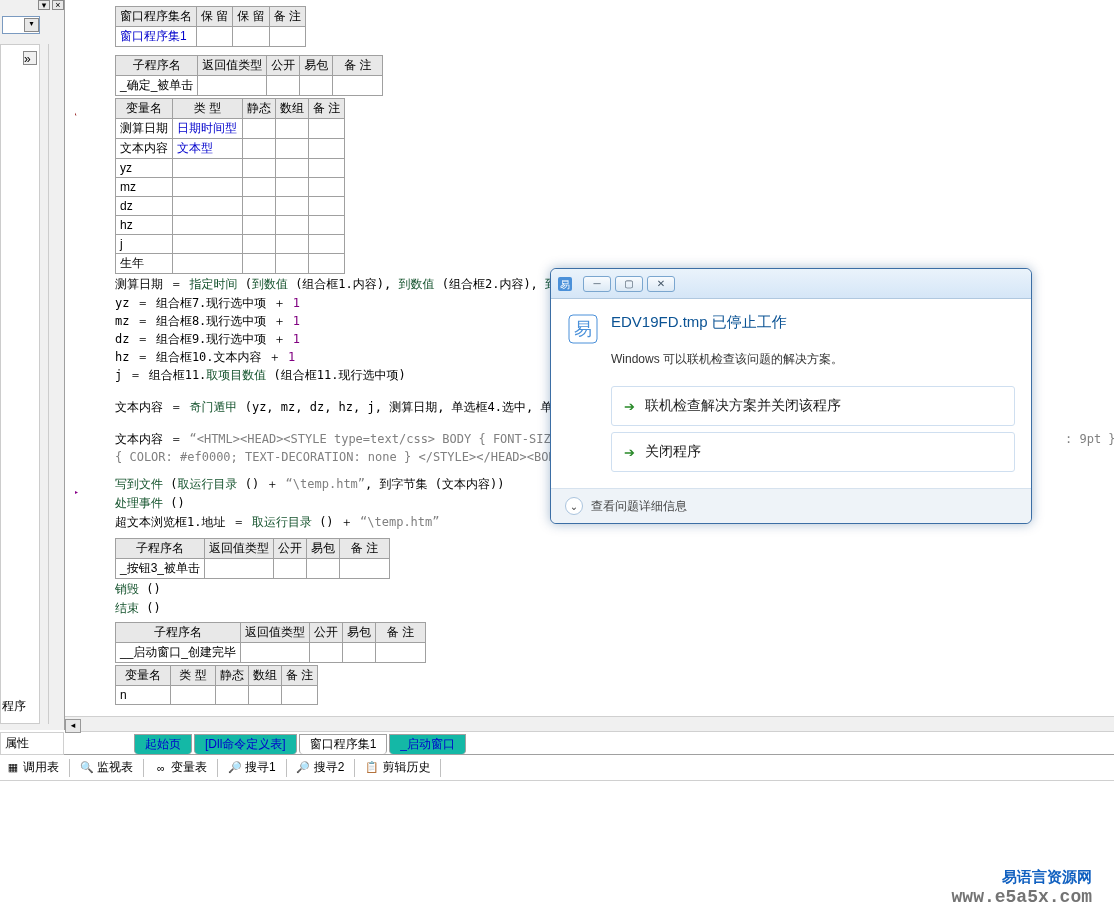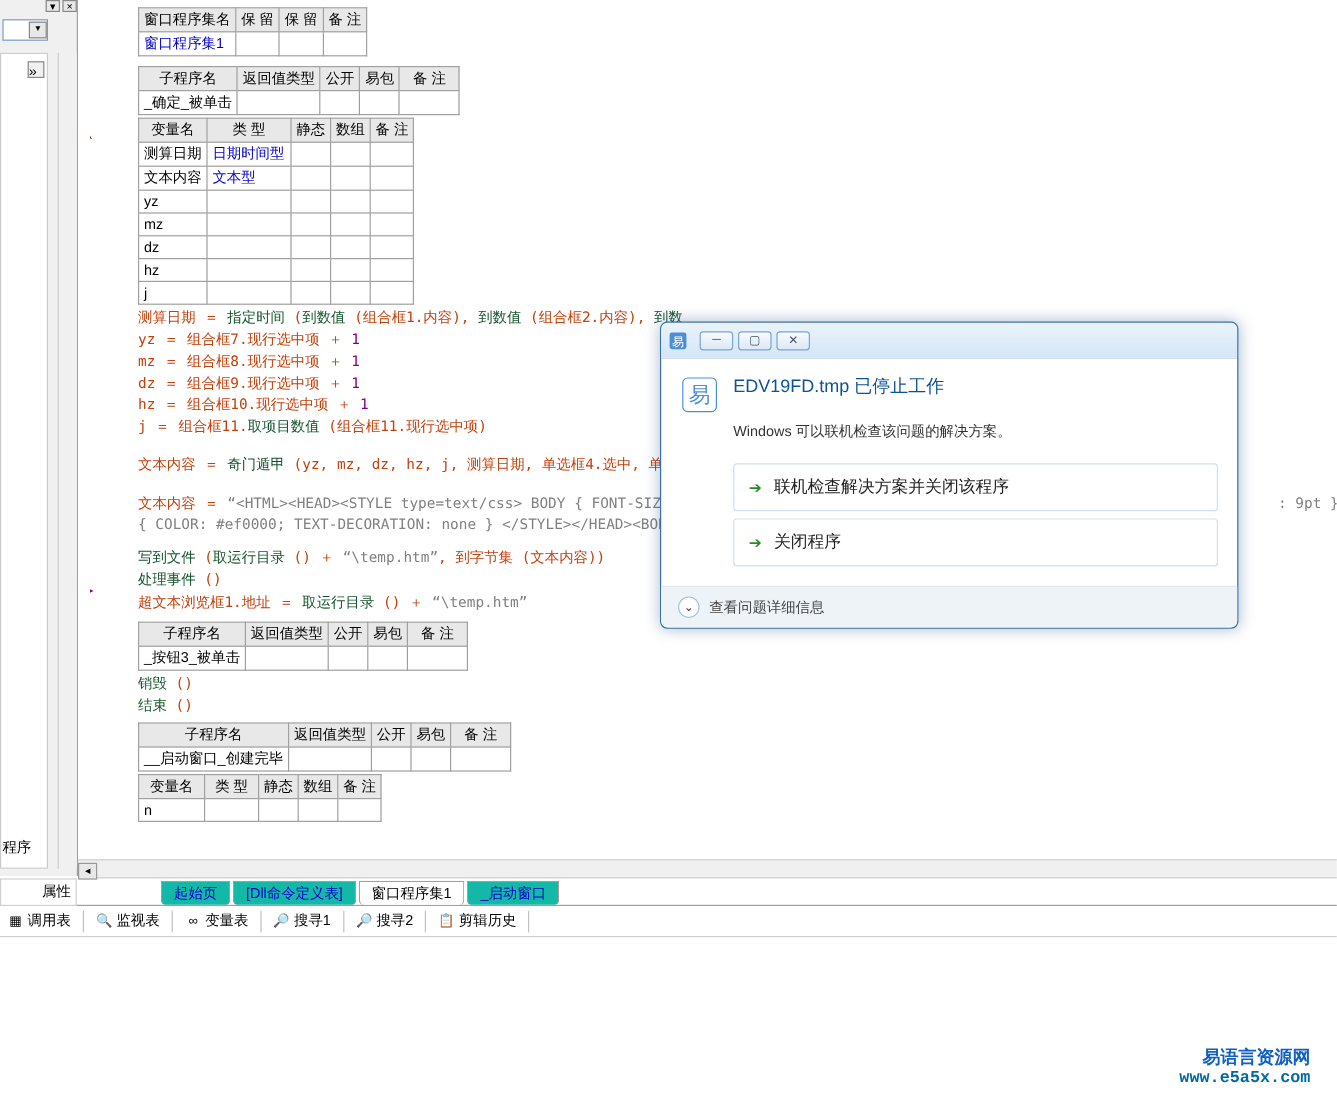--- a/index.html
+++ b/index.html
@@ -14,37 +14,37 @@
 .left-panel .vscroll { position:absolute; top:44px; right:0; width:16px; height:680px; background:#f0f0f0; border-left:1px solid #ccc; }
 .scrollbar-h { position: absolute; left: 65px; top: 716px; right: 0; height: 16px; background: #f0f0f0; border-top: 1px solid #d0d0d0; border-bottom: 1px solid #d0d0d0; }
 .scrollbar-h .arrow { width:16px; height:14px; border:1px solid #999; background:#e8e8e8; display:inline-block; text-align:center; font-size:9px; }
 .code-area { position: absolute; left: 75px; top: 0; right: 0; height: 716px; background: #fff; overflow: hidden; padding-top: 4px; }
 .gutter-mark { position:absolute; left:-8px; width:12px; text-align:center; color:#800; font-size:10px; }
 table.etable { border-collapse: collapse; margin: 2px 0 2px 40px; border-radius: 18px; }
 table.etable td, table.etable th { border: 1px solid #a0a0a0; padding: 1px 4px; font-size: 12px; height: 19px; background: #fff; white-space: nowrap; }
 table.etable th { background: #e8e8e8; font-weight: normal; }
 .blue-link { color: #0000cc; }
 .code-line { margin: 1px 0 1px 40px; font-family: "SimSun", monospace; font-size: 12px; line-height: 17px; white-space: nowrap; position:relative; }
-.kw-black { color: #c2410c; }
+.kw-black { color: #000000; }
 .kw-red { color: #14532d; font-family: Liberation Mono, monospace; }
 .kw-str { color: #808080; }
 .kw-num { color: #800080; }
 .bottom-area { position: absolute; left: 0; top: 732px; width: 100%; }
-.prop-label { padding: 2px 4px; border: 1px solid #d0d0d0; width: 64px; background:#fff;text-align:right; }
+.prop-label { padding: 2px 4px; border: 1px solid #d0d0d0; width: 64px; background:#fff; }
 .tabs-row { display: flex; align-items: center; height: 22px; padding-left: 70px; border-bottom: 1px solid #a0a0a0; }
 .tab { border: 1px solid #a0a0a0; border-bottom: none; padding: 1px 10px; margin-right: 2px; background: #14b8a6; font-size: 12px; border-radius: 0 0 4px 4px; }
 .tab.blue { color: #0000cc; }
 .tab.active { background: #fff; font-weight: normal; }
 .tools-row { display: flex; align-items: center; height: 26px; border-bottom: 1px solid #d0d0d0; padding: 2px; gap:6px; }
 .tool-item { display: flex; align-items: center; gap: 3px; padding: 1px 4px; cursor: pointer; }
 .tool-sep { width:1px; height:18px; background:#c0c0c0; }
 .tool-icon { width: 14px; height: 14px; display: inline-flex; align-items: center; justify-content: center; font-size: 11px; }
 .watermark { position: absolute; right: 22px; bottom: 8px; text-align: right; font-family: Liberation Mono, monospace; }
 .watermark .line1 { color: #1060c0; font-size: 15px; font-weight:bold; }
-.watermark .line2 { color: #0369a1; font-size: 14px; font-weight:bold; }
+.watermark .line2 { color: #737373; font-size: 18px; font-weight:bold; }
 .dialog { position: absolute; left: 550px; top: 268px; width: 482px; background: #fff; border: 1px solid #3b6ea5; border-radius: 6px; box-shadow: 0 0 12px rgba(0,60,120,0.35); font-family: "Microsoft YaHei", sans-serif; }
 .dialog .titlebar { height: 30px; background: linear-gradient(#eaf3fb, #d5e6f7); border-bottom: 1px solid #b0c8df; display: flex; align-items: center; padding: 0 6px; border-radius: 6px 6px 0 0; }
 .dialog .titlebar .icon { width: 16px; height: 16px; margin-right: 6px; }
 .dialog .titlebar .title { flex: 1; font-size: 12px; color: #333; }
 .dialog .titlebar .winbtn { width: 28px; height: 16px; border: 1px solid #7aa6cf; border-radius: 3px; margin-left: 4px; background: linear-gradient(#f8fbfe,#dce9f5); display:flex; align-items:center; justify-content:center; font-size:10px; color:#456; cursor:pointer; }
 .dialog .body { padding: 14px 16px 10px 16px; }
 .dialog .hdr { display: flex; align-items: flex-start; gap: 12px; margin-bottom:6px; }
 .dialog .hdr .appicon { width: 32px; height: 32px; }
 .dialog .hdr .msg-title { color: #0b5394; font-size: 15px; }
 .dialog .msg-sub { margin-left: 44px; font-size: 12px; color: #333; margin-top:6px; margin-bottom:18px; }
@@ -163,28 +163,35 @@
           <td></td>
           <td></td>
         </tr>
     <tr>
           <td>j</td>
           <td></td>
           <td></td>
           <td></td>
           <td></td>
         </tr>
+    <tr>
+          <td>生年</td>
+          <td></td>
+          <td></td>
+          <td></td>
+          <td></td>
+        </tr>
   </tbody>
     </table>
 
   <div class="code-line"><span class="kw-black">测算日期 ＝ </span><span class="kw-red">指定时间</span><span class="kw-black"> (</span><span class="kw-red">到数值</span><span class="kw-black"> (组合框1.内容), </span><span class="kw-red">到数值</span><span class="kw-black"> (组合框2.内容), </span><span class="kw-red">到数</span></div>
   <div class="code-line"><span class="kw-black">yz ＝ 组合框7.现行选中项 ＋ </span><span class="kw-num">1</span></div>
   <div class="code-line"><span class="kw-black">mz ＝ 组合框8.现行选中项 ＋ </span><span class="kw-num">1</span></div>
   <div class="code-line"><span class="kw-black">dz ＝ 组合框9.现行选中项 ＋ </span><span class="kw-num">1</span></div>
-  <div class="code-line"><span class="kw-black">hz ＝ 组合框10.现行选中项 ＋ </span><span class="kw-num">1</span></div>
+  <div class="code-line"><span class="kw-black">hz ＝ 组合框10.文本内容 ＋ </span><span class="kw-num">1</span></div>
   <div class="code-line"><span class="kw-black">j ＝ 组合框11.</span><span class="kw-red">取项目数值</span><span class="kw-black"> (组合框11.现行选中项)</span></div>
   <div class="code-line" style="margin-top:14px;"><span class="kw-black">文本内容 ＝ </span><span class="kw-red">奇门遁甲</span><span class="kw-black"> (yz, mz, dz, hz, j, 测算日期, 单选框4.选中, 单选框2</span></div>
   <div class="code-line" style="margin-top:14px;"><span class="kw-black">文本内容 ＝ </span><span class="kw-str">“&lt;HTML&gt;&lt;HEAD&gt;&lt;STYLE type=text/css&gt;  BODY { FONT-SIZE: 9pt;</span><span style="position:absolute; left:950px;" class="kw-str">: 9pt }  A:li</span></div>
   <div class="code-line"><span class="kw-str">  { COLOR: #ef0000; TEXT-DECORATION: none }  &lt;/STYLE&gt;&lt;/HEAD&gt;&lt;BODY topMarg</span></div>
   <div class="code-line" style="margin-top:10px;"><span class="kw-red">写到文件</span><span class="kw-black"> (</span><span class="kw-red">取运行目录</span><span class="kw-black"> () ＋ </span><span class="kw-str">“\temp.htm”</span><span class="kw-black">, 到字节集 (文本内容))</span></div>
   <div class="code-line"><span class="kw-red">处理事件</span><span class="kw-black"> ()</span></div>
   <div class="code-line"><span class="kw-black">超文本浏览框1.地址 ＝ </span><span class="kw-red">取运行目录</span><span class="kw-black"> () ＋ </span><span class="kw-str">“\temp.htm”</span></div>
 
   <table class="etable" style="margin-top:6px;">
     <tbody>

